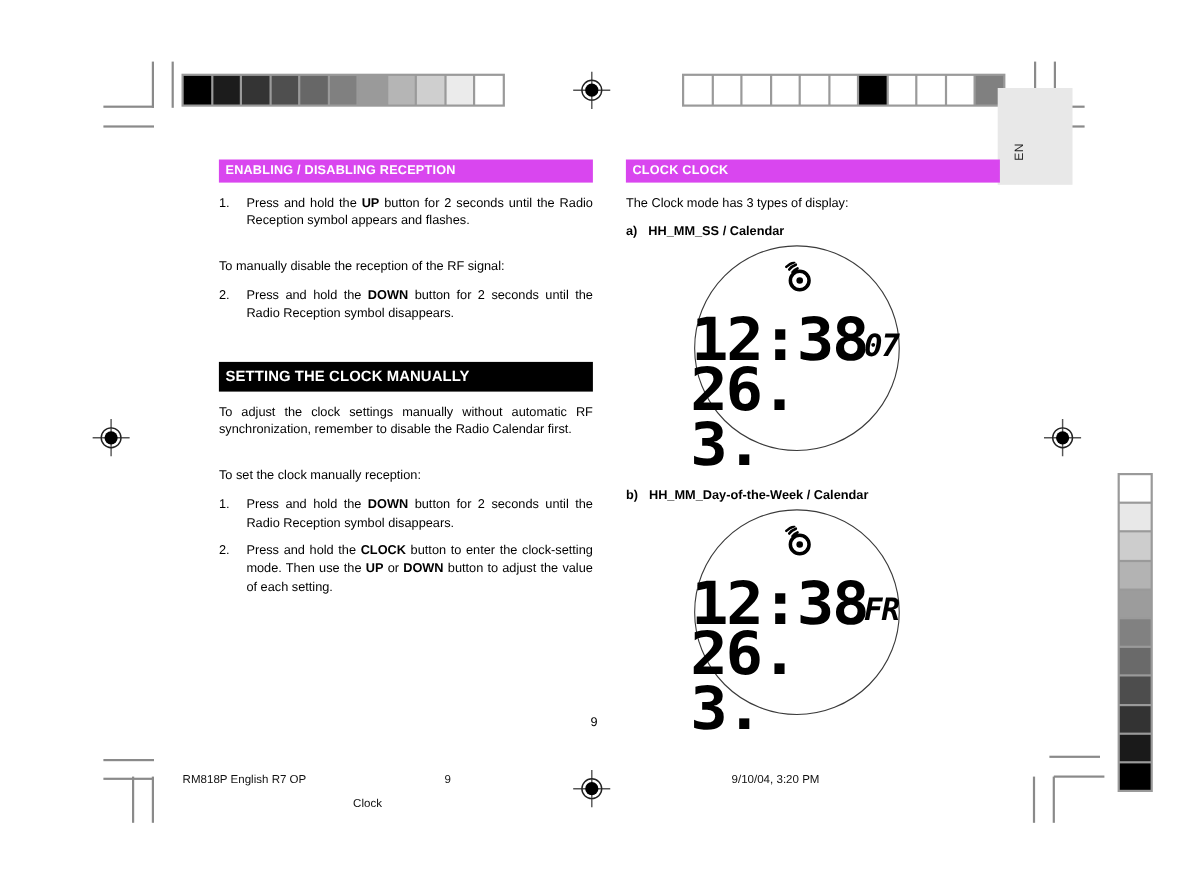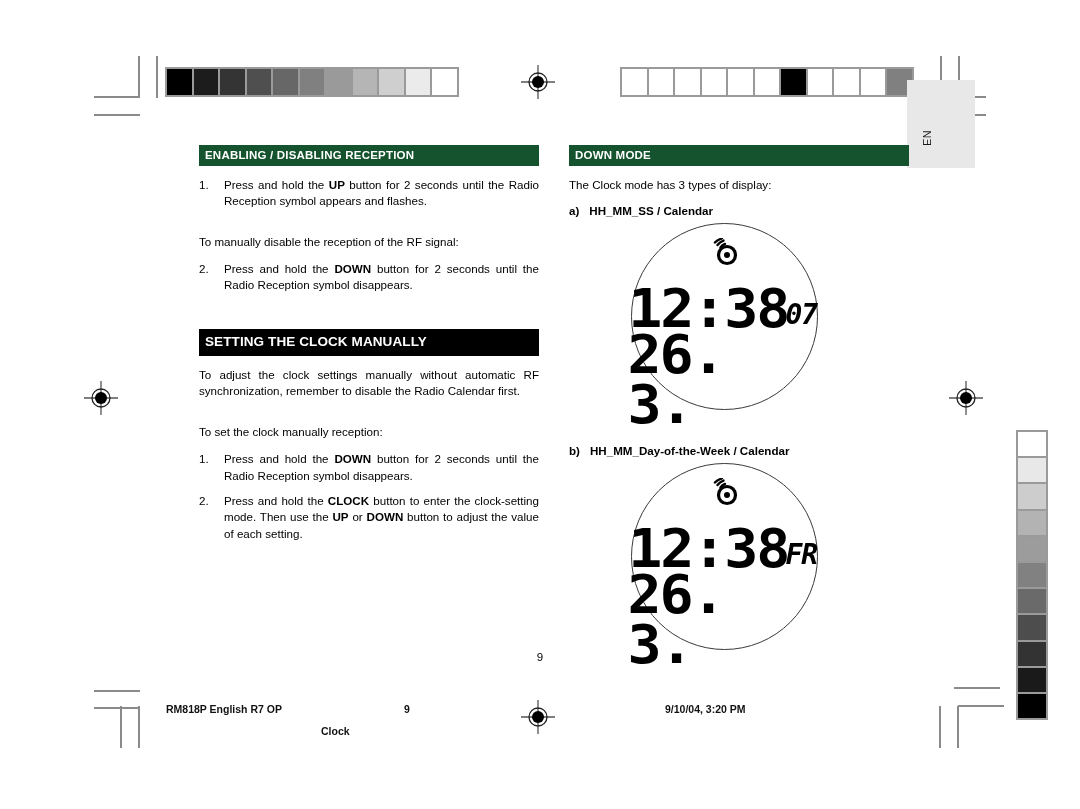--- a/index.html
+++ b/index.html
@@ -79,21 +79,21 @@
   }
   .col-left  { left: 199px; top: 145px; }
   .col-right { left: 569px; top: 145px; }
 
   h2.section-bar {
     margin: 0 0 11px 0;
     font-size: 11.5px;
     font-weight: bold;
     letter-spacing: 0.2px;
     color: #ffffff;
-    background: #14532d;
+    background: #d946ef;
     padding: 4px 6px 4px 6px;
     line-height: 1.1;
   }
   h2.section-bar.solid {
     background: #000000;
     font-size: 13.5px;
     padding: 6px 6px 6px 6px;
     letter-spacing: 0.1px;
   }
 
@@ -203,21 +203,20 @@
     left: 0; right: 0;
     top: 651px;
     text-align: center;
     font-size: 11.5px;
   }
   .footer-line {
     position: absolute;
     top: 703px;
     font-size: 10.5px;
     color: #111;
-    font-weight: bold;
   }
   .footer-doc   { left: 166px; }
   .footer-page  { left: 404px; }
   .footer-date  { left: 665px; }
   .footer-black { left: 321px; top: 725px; }
 </style>
 </head>
 <body>
 
 <div class="page">
@@ -349,21 +348,21 @@
         <span class="num">1.</span><span>Press and hold the </span><b>DOWN</b><span> button for 2 seconds until the Radio Reception symbol disappears.</span>
       </li>
       <li class="justify">
         <span class="num">2.</span><span>Press and hold the </span><b>CLOCK</b><span> button to enter the clock-setting mode. Then use the </span><b>UP</b><span> or </span><b>DOWN</b><span> button to adjust the value of each setting.</span>
       </li>
     </ol>
   </div>
 
   <div class="col col-right">
 
-    <h2 class="section-bar">DOWN MODE</h2>
+    <h2 class="section-bar">CLOCK CLOCK</h2>
 
     <p class="body">The Clock mode has 3 types of display:</p>
 
     <div class="display-label">
       <span class="marker">a)</span>
       <span>HH_MM_SS / Calendar</span>
     </div>
 
     <div class="watch">
       <svg class="wave-icon" width="30" height="28" viewBox="0 0 30 28">

